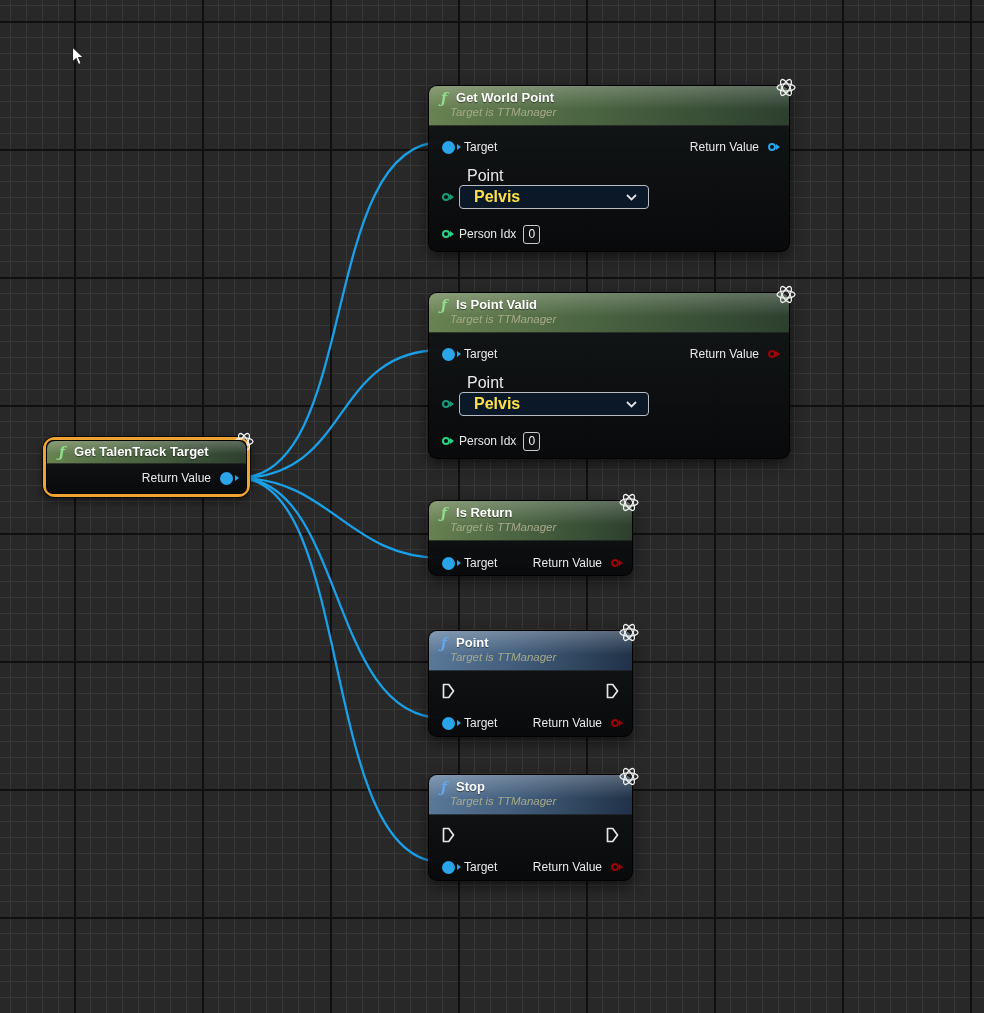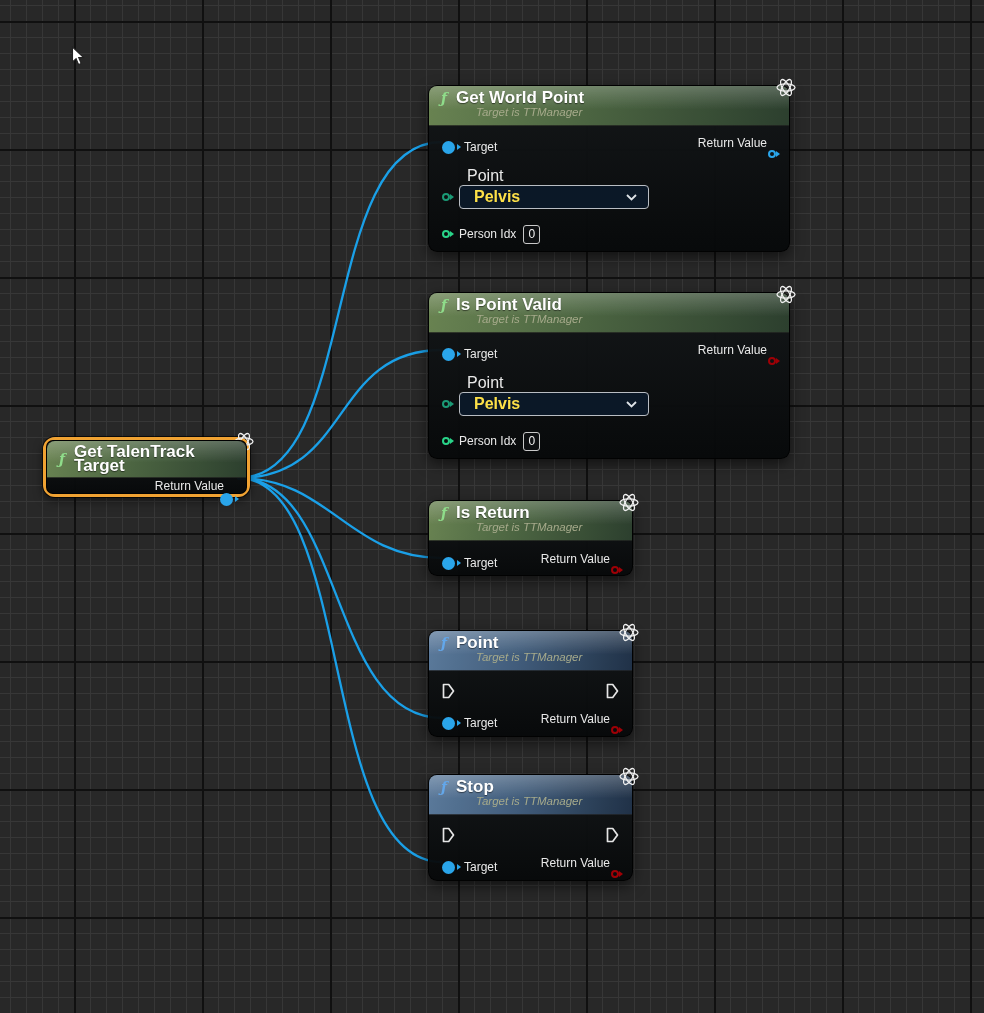--- a/index.html
+++ b/index.html
@@ -32,27 +32,27 @@
   .hdr.green{background:
     linear-gradient(to bottom,rgba(255,255,255,.24),rgba(255,255,255,.02) 60%),
     linear-gradient(100deg,#66804e 0%,#47613d 45%,#283b2a 100%);}
   .hdr.blue{background:
     linear-gradient(to bottom,rgba(255,255,255,.26),rgba(255,255,255,.02) 60%),
     linear-gradient(100deg,#587799 0%,#3d5978 45%,#1c2d43 100%);}
   .titleline{display:flex;align-items:center;gap:9px;}
   .fglyph{font-family:"DejaVu Serif",serif;font-style:italic;font-weight:bold;
     font-size:14px;line-height:13px;}
   .fglyph.g{color:#8fdc8a;} .fglyph.b{color:#63a7ea;}
-  .ntitle{font-size:17px;font-weight:bold;color:#ffffff;line-height:14px;
+  .ntitle{font-size:13px;font-weight:bold;color:#ffffff;line-height:14px;
     text-shadow:0 1px 1px rgba(0,0,0,.5);}
-  .nsub{font-size:11.5px;font-style:italic;color:#a6aa8b;line-height:14px;margin-left:35px;}
+  .nsub{font-size:11.5px;font-style:italic;color:#a6aa8b;line-height:14px;margin-left:9px;}
 
   .row{display:flex;align-items:center;padding:0 13px;height:24px;}
   .lbl{font-size:12px;color:#e9e9e9;}
-  .gap9{margin-left:9px;} .out{margin-left:auto;display:flex;align-items:flex-end;flex-direction:column;}
+  .gap9{margin-left:9px;} .out{margin-left:auto;display:flex;align-items:center;}
   .out .lbl{margin-right:9px;}
 
   .pin{position:relative;flex:none;border-radius:50%;}
   .pin.ring{width:8px;height:8px;border:2.5px solid var(--pc);}
   .pin.fill{width:13px;height:13px;background:var(--pc);}
   .pin::after{content:"";position:absolute;right:-6px;top:50%;transform:translateY(-50%);
     border-left:4.5px solid var(--pc);border-top:3.5px solid transparent;
     border-bottom:3.5px solid transparent;}
   .pc-obj{--pc:#2aa5ea;} .pc-bool{--pc:#9e0006;} .pc-enum{--pc:#1b9a76;} .pc-int{--pc:#29d489;}
 

